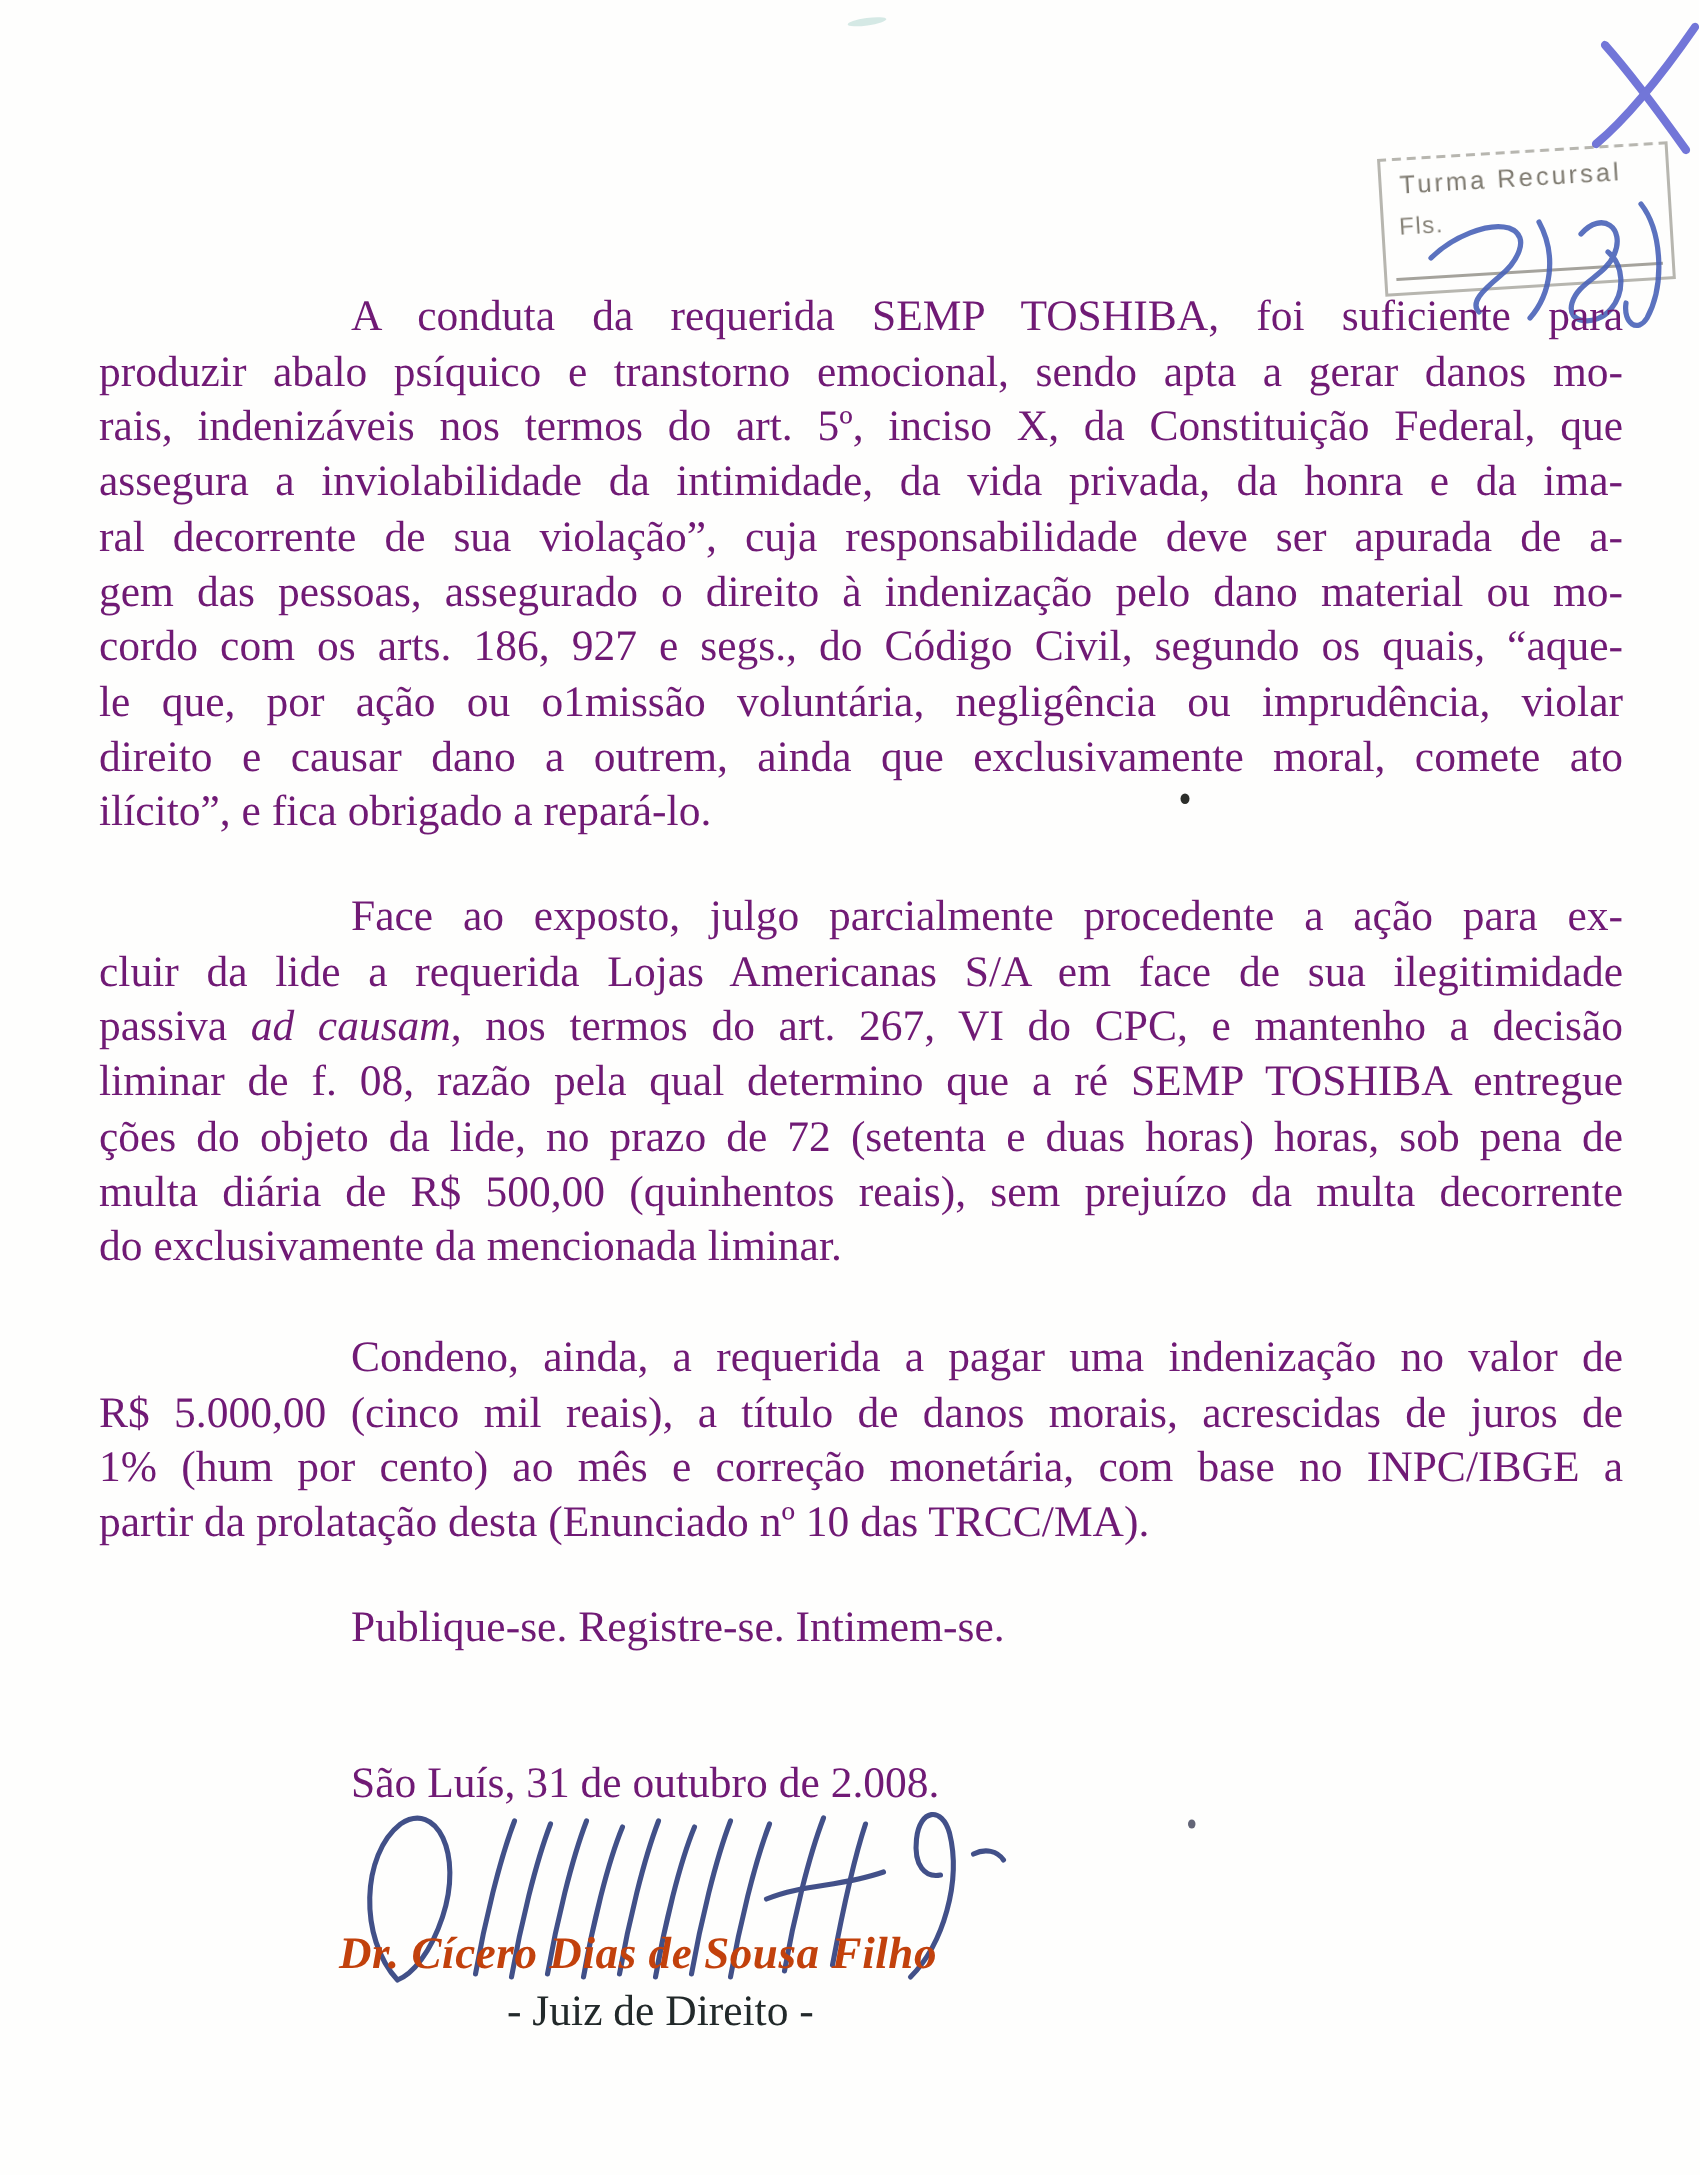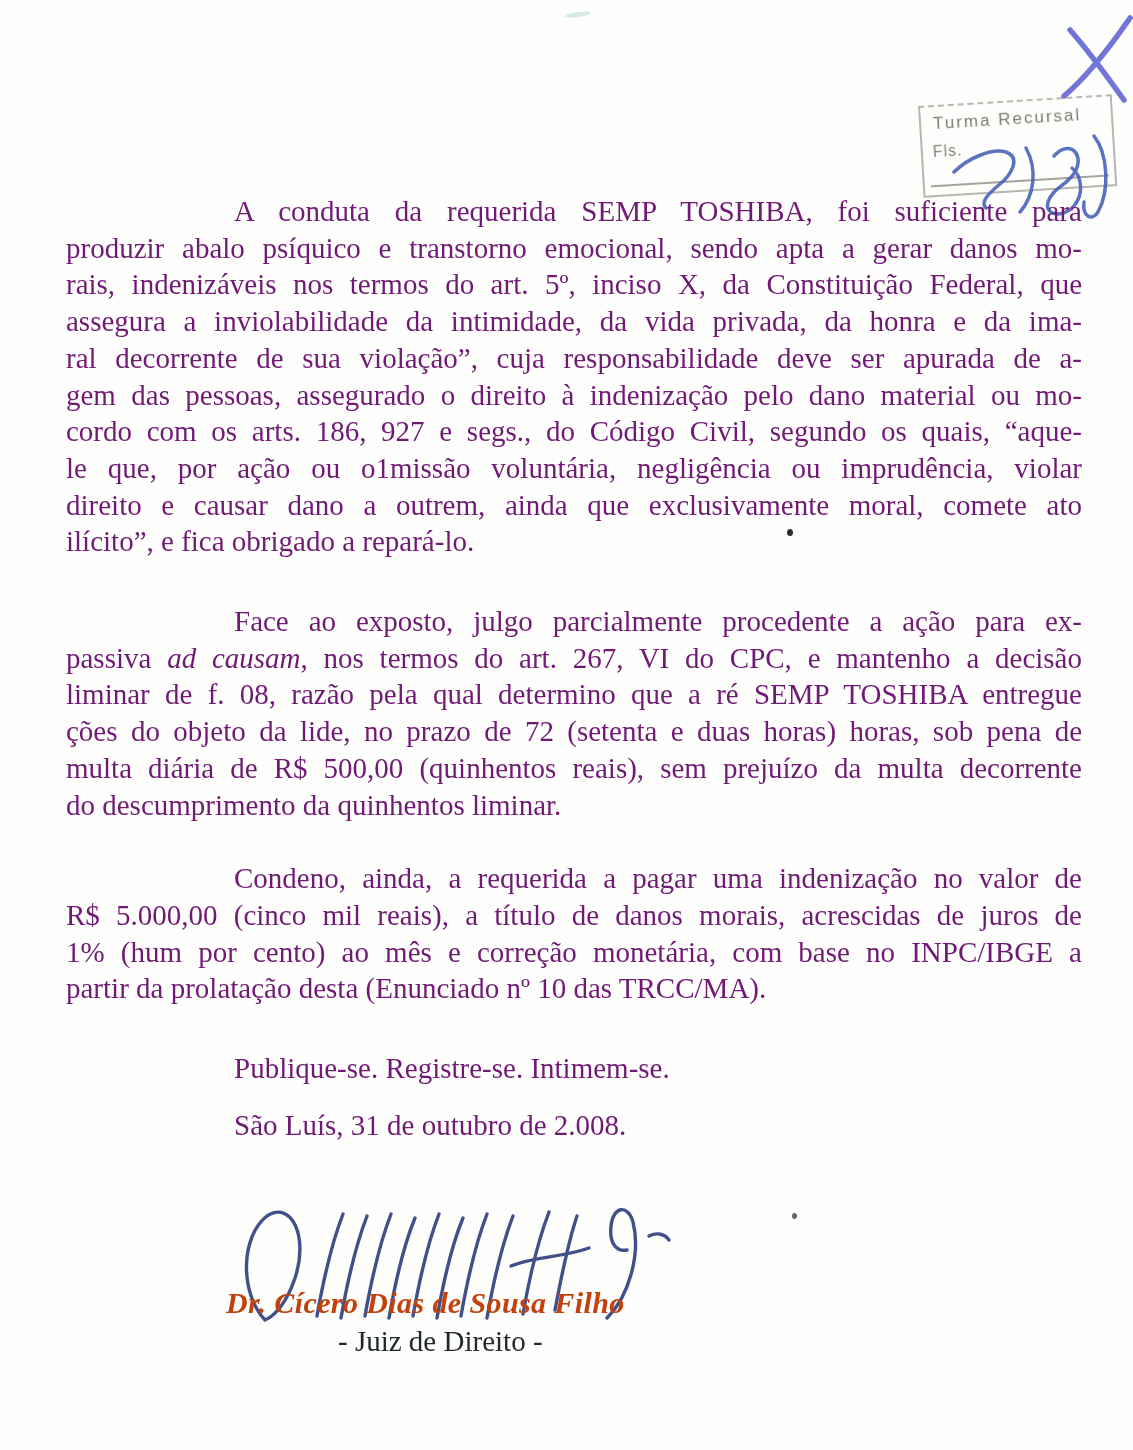--- a/index.html
+++ b/index.html
@@ -8,23 +8,23 @@
     background:#fefefdff; overflow:hidden;
     font-family:"Liberation Serif","DejaVu Serif",serif;
   }
   
   .text-block {
     position:absolute; left:66px; top:193px; width:1016px;
     color:#701a75; font-size:29px; line-height:36.7px;
     text-rendering:optimizeLegibility;
   }
   .paragraph { margin:0; }
-  .paragraph + .paragraph { margin-top:43px; }
+  .paragraph + .paragraph { margin-top:33px; }
   .paragraph:nth-child(3) { margin-top:37px; }
-  .paragraph:nth-child(5) { margin-top:20px; }
+  .paragraph:nth-child(5) { margin-top:68px; }
   .line { text-align:justify; text-align-last:justify; }
   .line.first { text-indent:168px; }
   .line.last { text-align-last:left; }
   .line i { font-style:italic; }
 
   
   .signature-svg { position:absolute; left:225px; top:1192px; }
   .sig-name {
     position:absolute; left:226px; top:1286px;
     font-size:30px; font-weight:bold; font-style:italic;
@@ -106,25 +106,26 @@
         <div class="line">assegura a inviolabilidade da intimidade, da vida privada, da honra e da ima-</div>
         <div class="line">ral decorrente de sua violação”, cuja responsabilidade deve ser apurada de a-</div>
         <div class="line">gem das pessoas, assegurado o direito à indenização pelo dano material ou mo-</div>
         <div class="line">cordo com os arts. 186, 927 e segs., do Código Civil, segundo os quais, “aque-</div>
         <div class="line">le que, por ação ou o1missão voluntária, negligência ou imprudência, violar</div>
         <div class="line">direito e causar dano a outrem, ainda que exclusivamente moral, comete ato</div>
         <div class="line last">ilícito”, e fica obrigado a repará-lo.</div>
       </div>
       <div class="paragraph">
         <div class="line first">Face ao exposto, julgo parcialmente procedente a ação para ex-</div>
+        <div class="line">cluir da lide a requerida Lojas Americanas S/A em face de sua ilegitimidade</div>
         <div class="line">passiva <i>ad causam</i>, nos termos do art. 267, VI do CPC, e mantenho a decisão</div>
         <div class="line">liminar de f. 08, razão pela qual determino que a ré SEMP TOSHIBA entregue</div>
         <div class="line">ções do objeto da lide, no prazo de 72 (setenta e duas horas) horas, sob pena de</div>
         <div class="line">multa diária de R$ 500,00 (quinhentos reais), sem prejuízo da multa decorrente</div>
-        <div class="line last">do descumprimento da quinhentos liminar.</div>
+        <div class="line last">do exclusivamente da mencionada liminar.</div>
       </div>
       <div class="paragraph">
         <div class="line first">Condeno, ainda, a requerida a pagar uma indenização no valor de</div>
         <div class="line">R$ 5.000,00 (cinco mil reais), a título de danos morais, acrescidas de juros de</div>
         <div class="line">1% (hum por cento) ao mês e correção monetária, com base no INPC/IBGE a</div>
         <div class="line last">partir da prolatação desta (Enunciado nº 10 das TRCC/MA).</div>
       </div>
       <div class="paragraph">
         <div class="line first last">Publique-se. Registre-se. Intimem-se.</div>
       </div>

